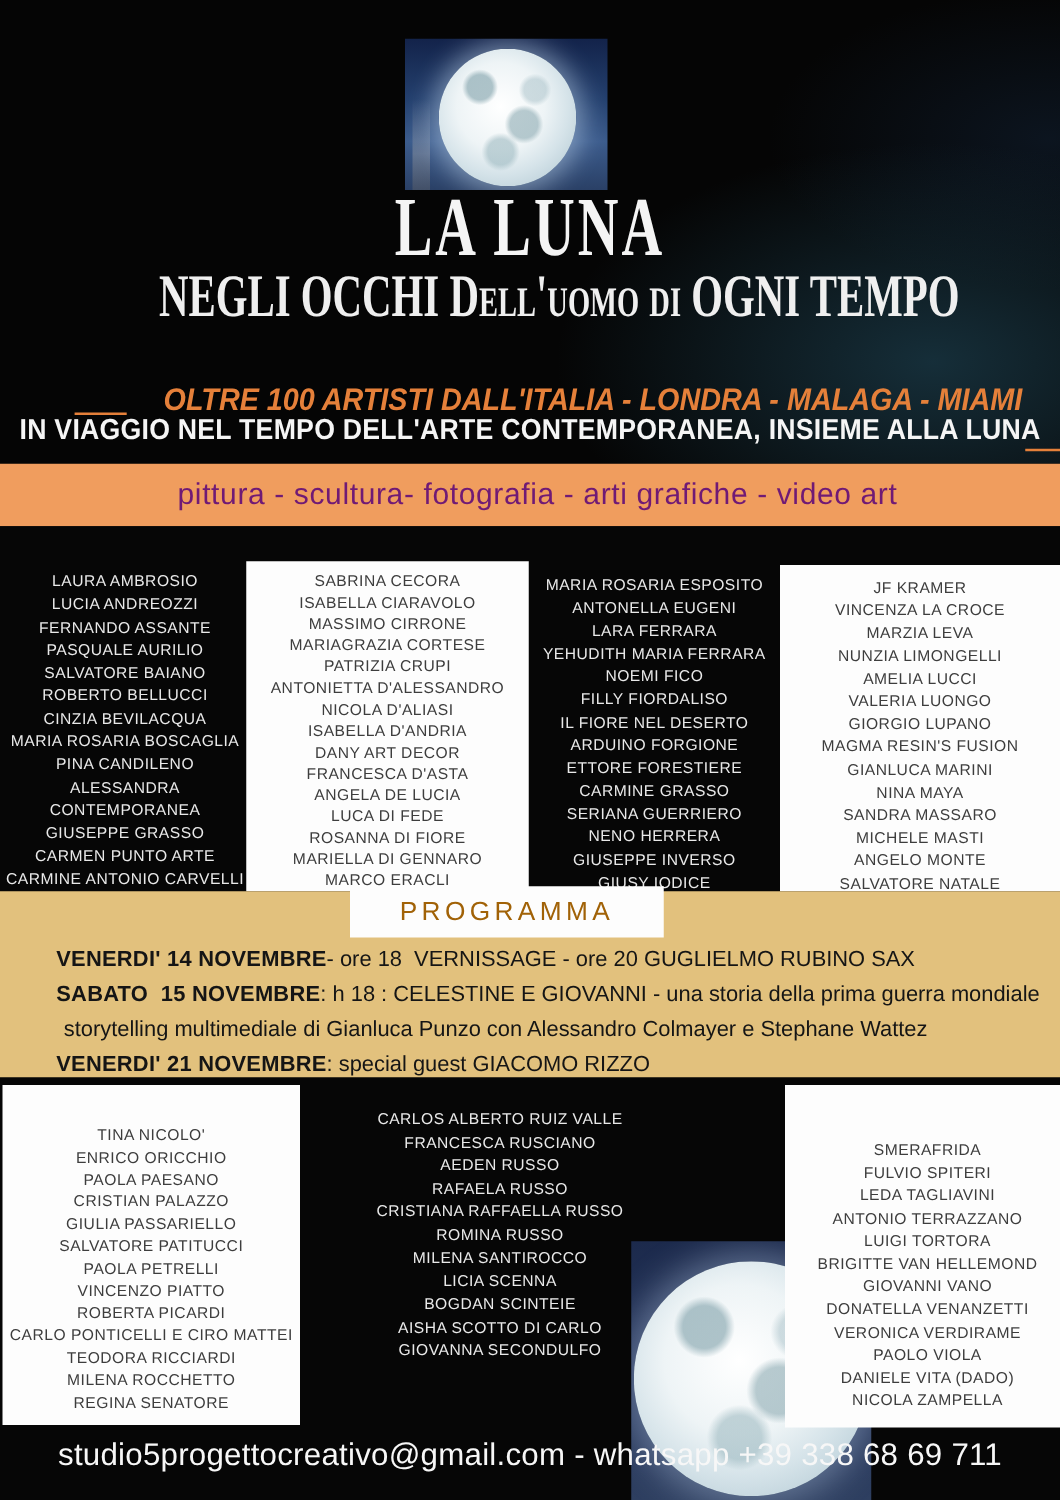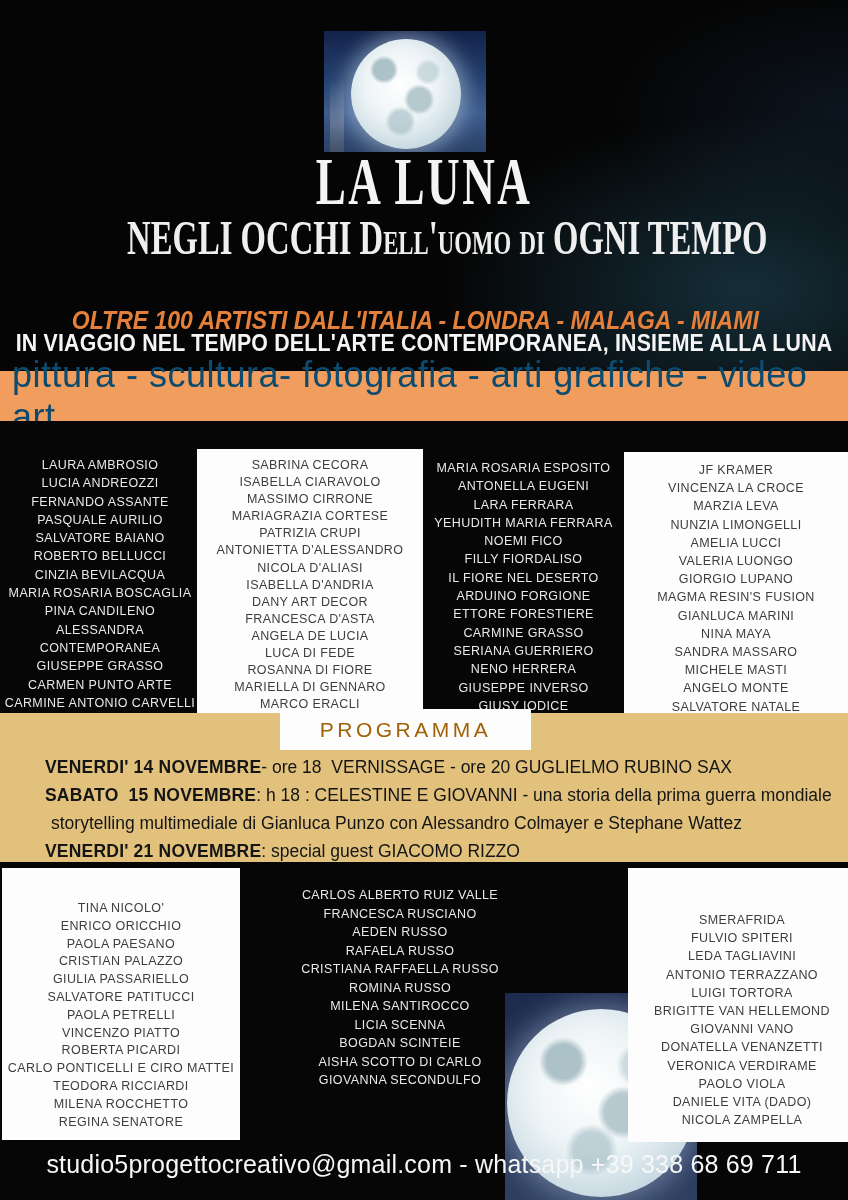--- a/index.html
+++ b/index.html
@@ -30,31 +30,31 @@
     box-shadow:0 0 20px 6px rgba(210,230,250,.45);}
   .moon-photo-top .moon-disc{left:27px;top:8px;width:110px;height:110px;}
 
   .title-wrap{position:absolute;left:0;top:148px;width:848px;text-align:center;color:#f4f4f4;}
   .condense{display:inline-block;white-space:nowrap;transform-origin:center top;}
   .main-title{font-family:"Liberation Serif", serif;font-weight:700;font-size:55px;letter-spacing:3px;line-height:1;}
   .main-title .condense{transform:scale(.82,1.22);}
   .sub-title{position:absolute;left:0;top:211px;width:848px;text-align:center;color:#efefef;
     font-family:"Liberation Serif", serif;font-weight:700;font-size:43px;line-height:1.1;font-variant:small-caps;margin-left:23px;}
   .sub-title .condense{transform:scale(.76,1.12);}
-  .tagline-orange{position:absolute;left:0;top:277px;width:848px;text-align:left;
-    font-weight:700;font-style:italic;font-size:25px;color:#e5803a;white-space:pre-wrap;}
+  .tagline-orange{position:absolute;left:0;top:277px;width:848px;text-align:right;
+    font-weight:700;font-style:italic;font-size:25px;color:#e5803a;white-space:pre-wrap;text-decoration:underline;}
   .tagline-orange .condense{transform:scale(.92,1);}
   .tagline-white{position:absolute;left:0;top:330px;width:848px;text-align:center;
     font-weight:700;font-size:22px;color:#f5f5f5;letter-spacing:.2px;}
   .tagline-white .condense{transform:scale(.97,1.05);}
 
   
   .orange-band{position:absolute;left:0;top:371px;width:848px;height:50px;background:#f09d5e;
     display:flex;align-items:center;justify-content:center;}
-  .orange-band .txt{color:#0c4a6e;font-size:36px;letter-spacing:.5px;margin-left:12px;}
+  .orange-band .txt{color:#701a75;font-size:24px;letter-spacing:.5px;margin-left:12px;}
 
   
   .top-names{position:absolute;left:0;top:421px;width:848px;height:292px;background:#060606;}
   .card{position:absolute;background:#fdfdfd;}
   .card2{left:197px;top:28px;width:226px;height:264px;}
   .card4{left:624px;top:31px;width:224px;height:261px;}
   .namecol{position:absolute;text-align:center;font-size:12.5px;letter-spacing:.4px;}
   .namecol.on-black{color:#e9e9e9;}
   .namecol.on-white{color:#3d3d3d;}
   .col1{left:0;top:35px;width:200px;line-height:18.3px;}

